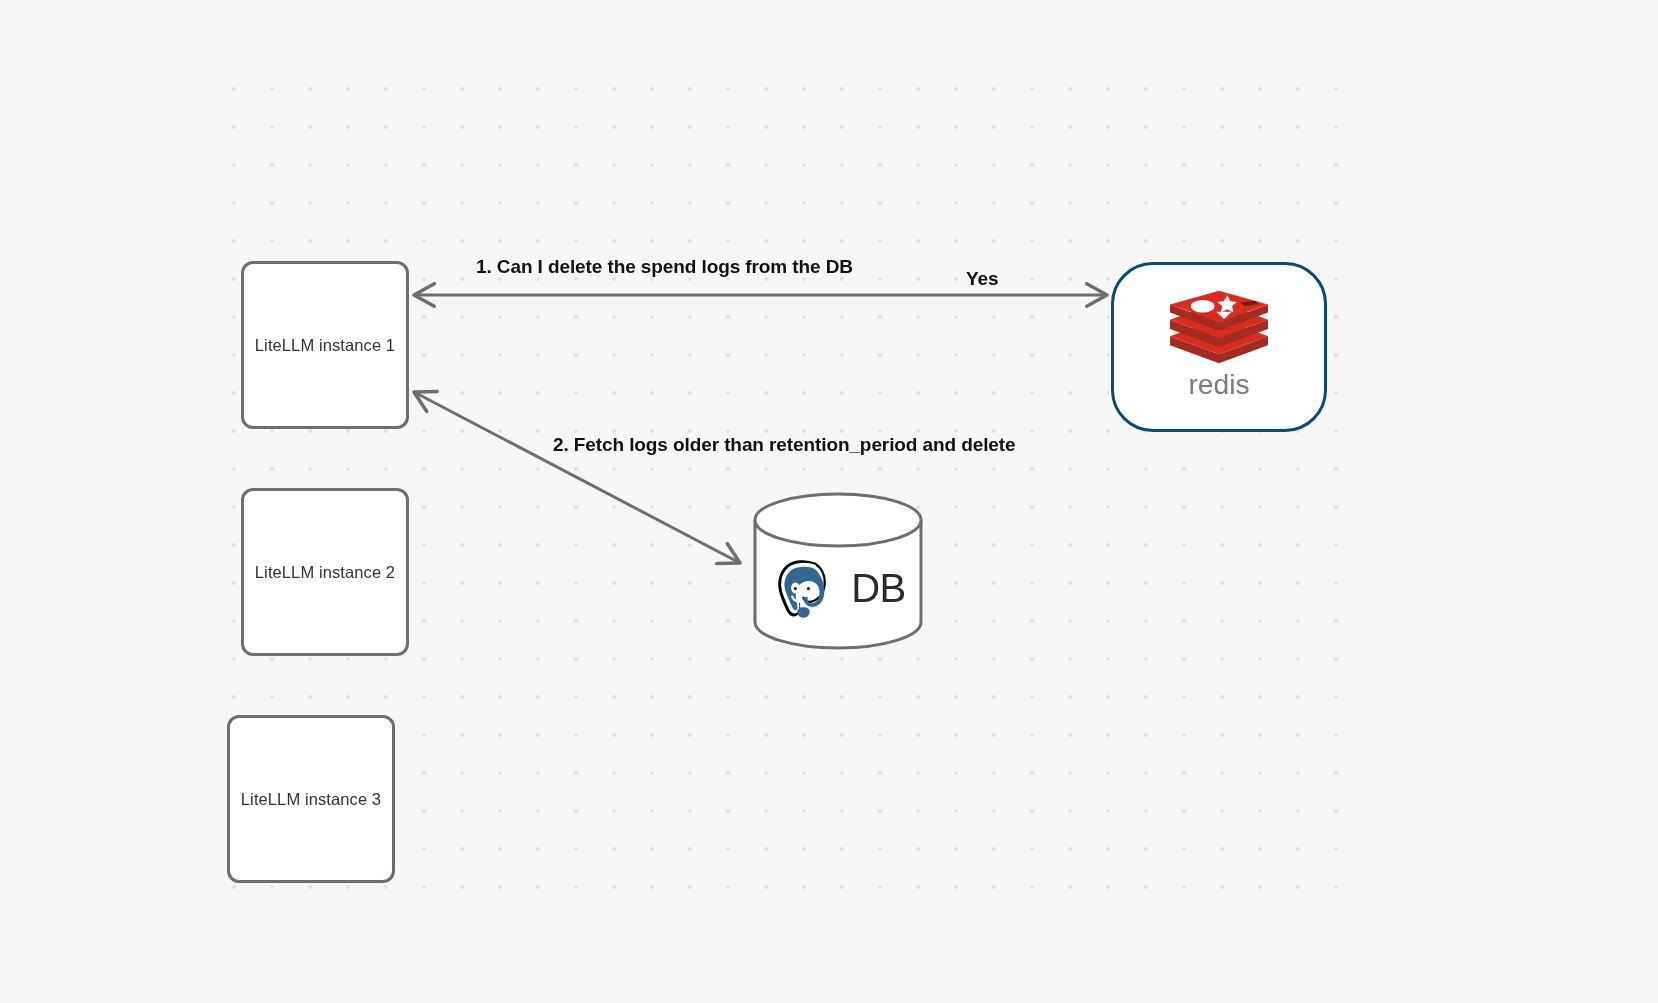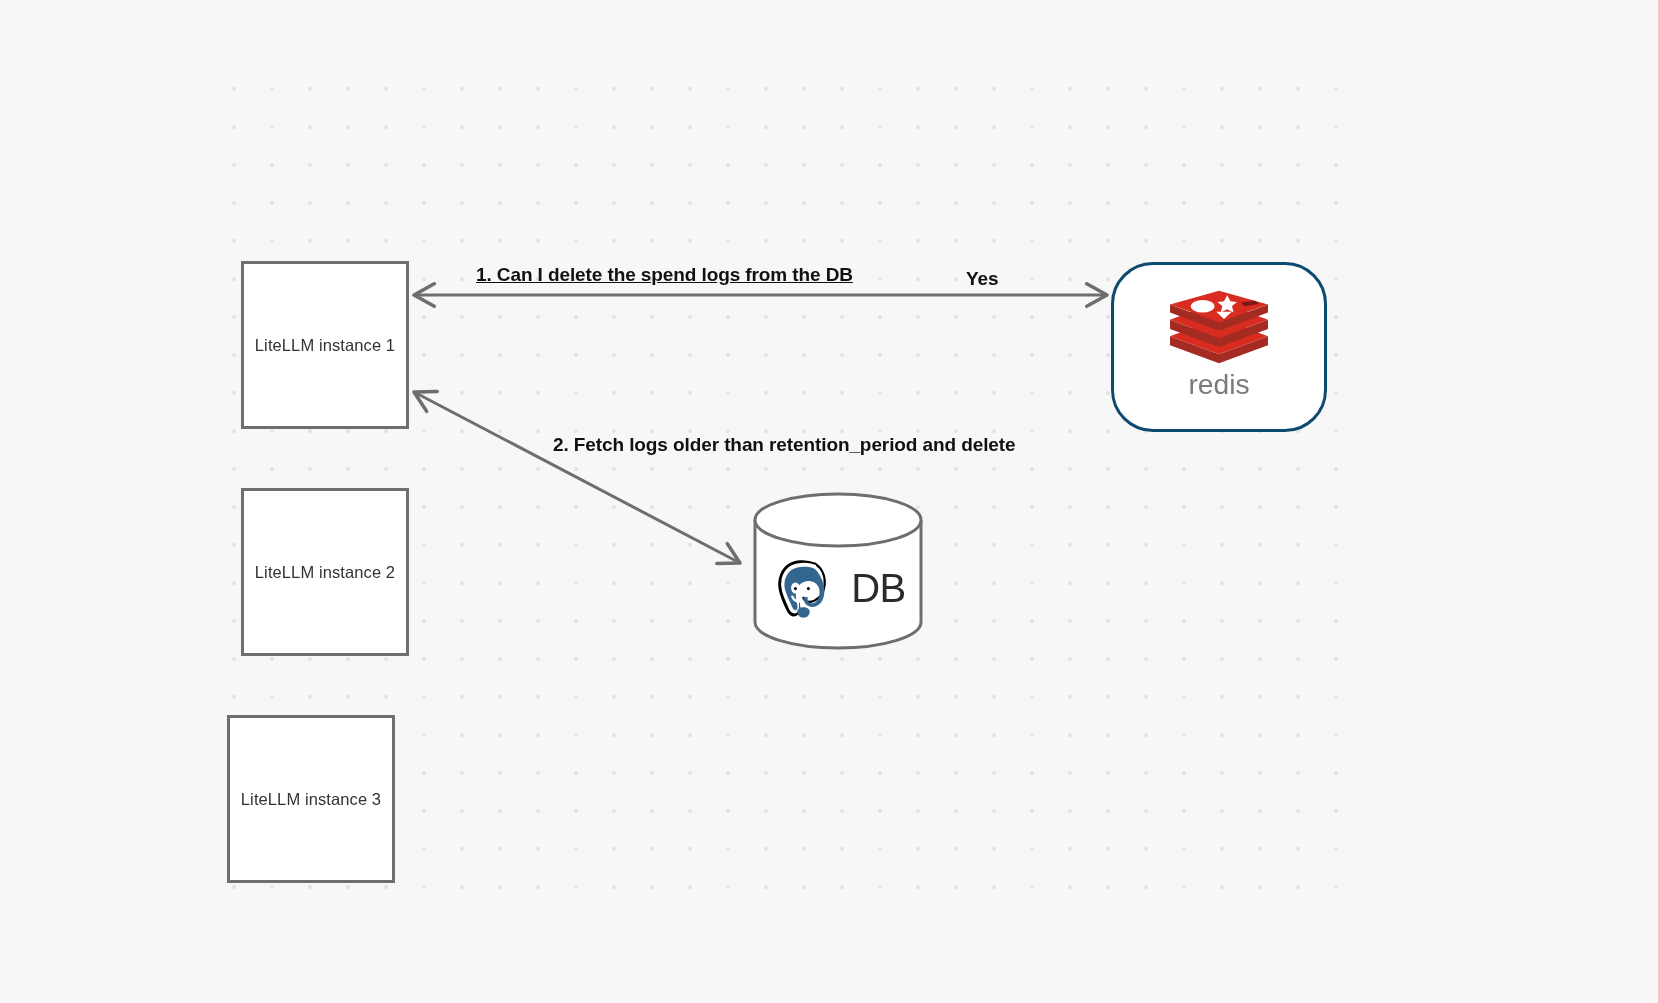--- a/index.html
+++ b/index.html
@@ -38,21 +38,21 @@
     width: 1658px;
     height: 1003px;
     pointer-events: none;
   }
 
   
   .node-box {
     position: absolute;
     background: #ffffff;
     border: 3px solid #6e6e6e;
-    border-radius: 0;
+    border-radius: 12px;
     display: flex;
     align-items: center;
     justify-content: center;
     box-sizing: border-box;
   }
   .node-box .node-label {
     font-size: 16.5px;
     color: #333333;
     font-family: "Liberation Sans", sans-serif;
     letter-spacing: 0.1px;
@@ -114,21 +114,21 @@
   
   .edge-label {
     position: absolute;
     font-family: "Liberation Sans", sans-serif;
     font-weight: bold;
     color: #111111;
     font-size: 19px;
     white-space: nowrap;
     letter-spacing: -0.1px;
   }
-  #label-1 { left: 476px; top: 264px; text-decoration: underline; }
+  #label-1 { left: 476px; top: 256px; }
   #label-1-yes { left: 966px; top: 268px; }
   #label-2 { left: 553px; top: 434px; }
 </style>
 </head>
 <body>
 
 <div id="canvas">
 
   <div id="dotgrid"></div>
 

